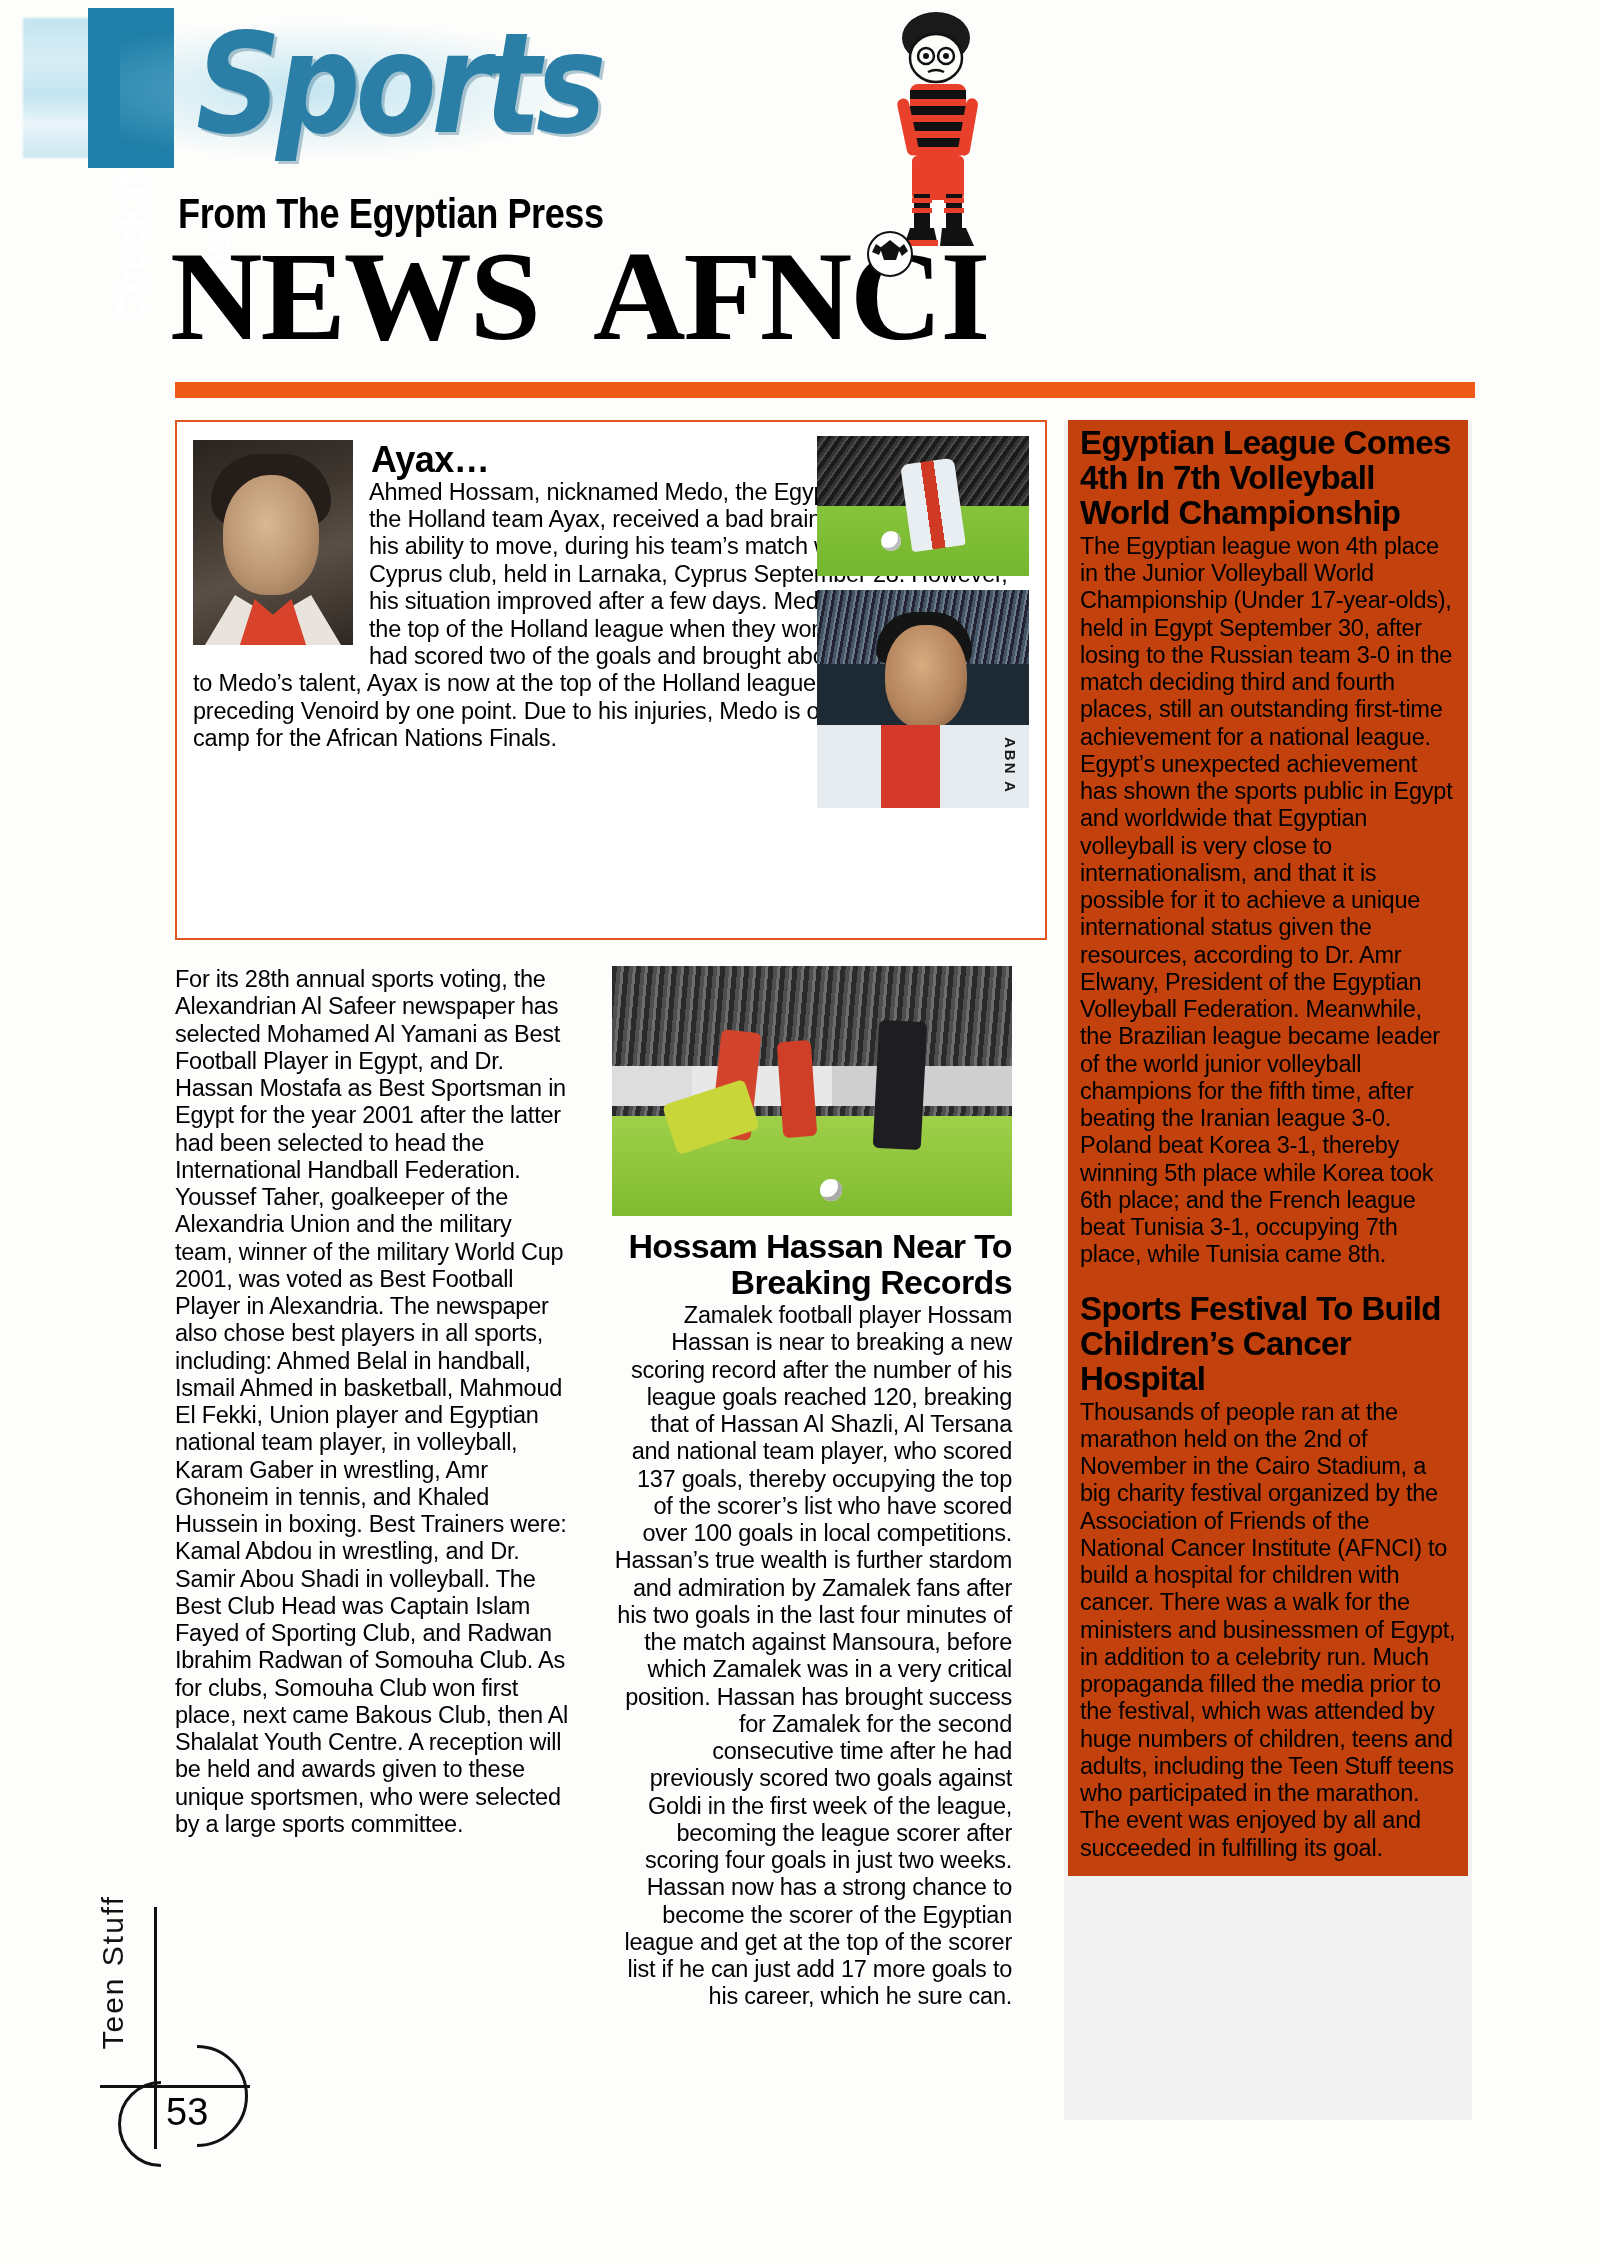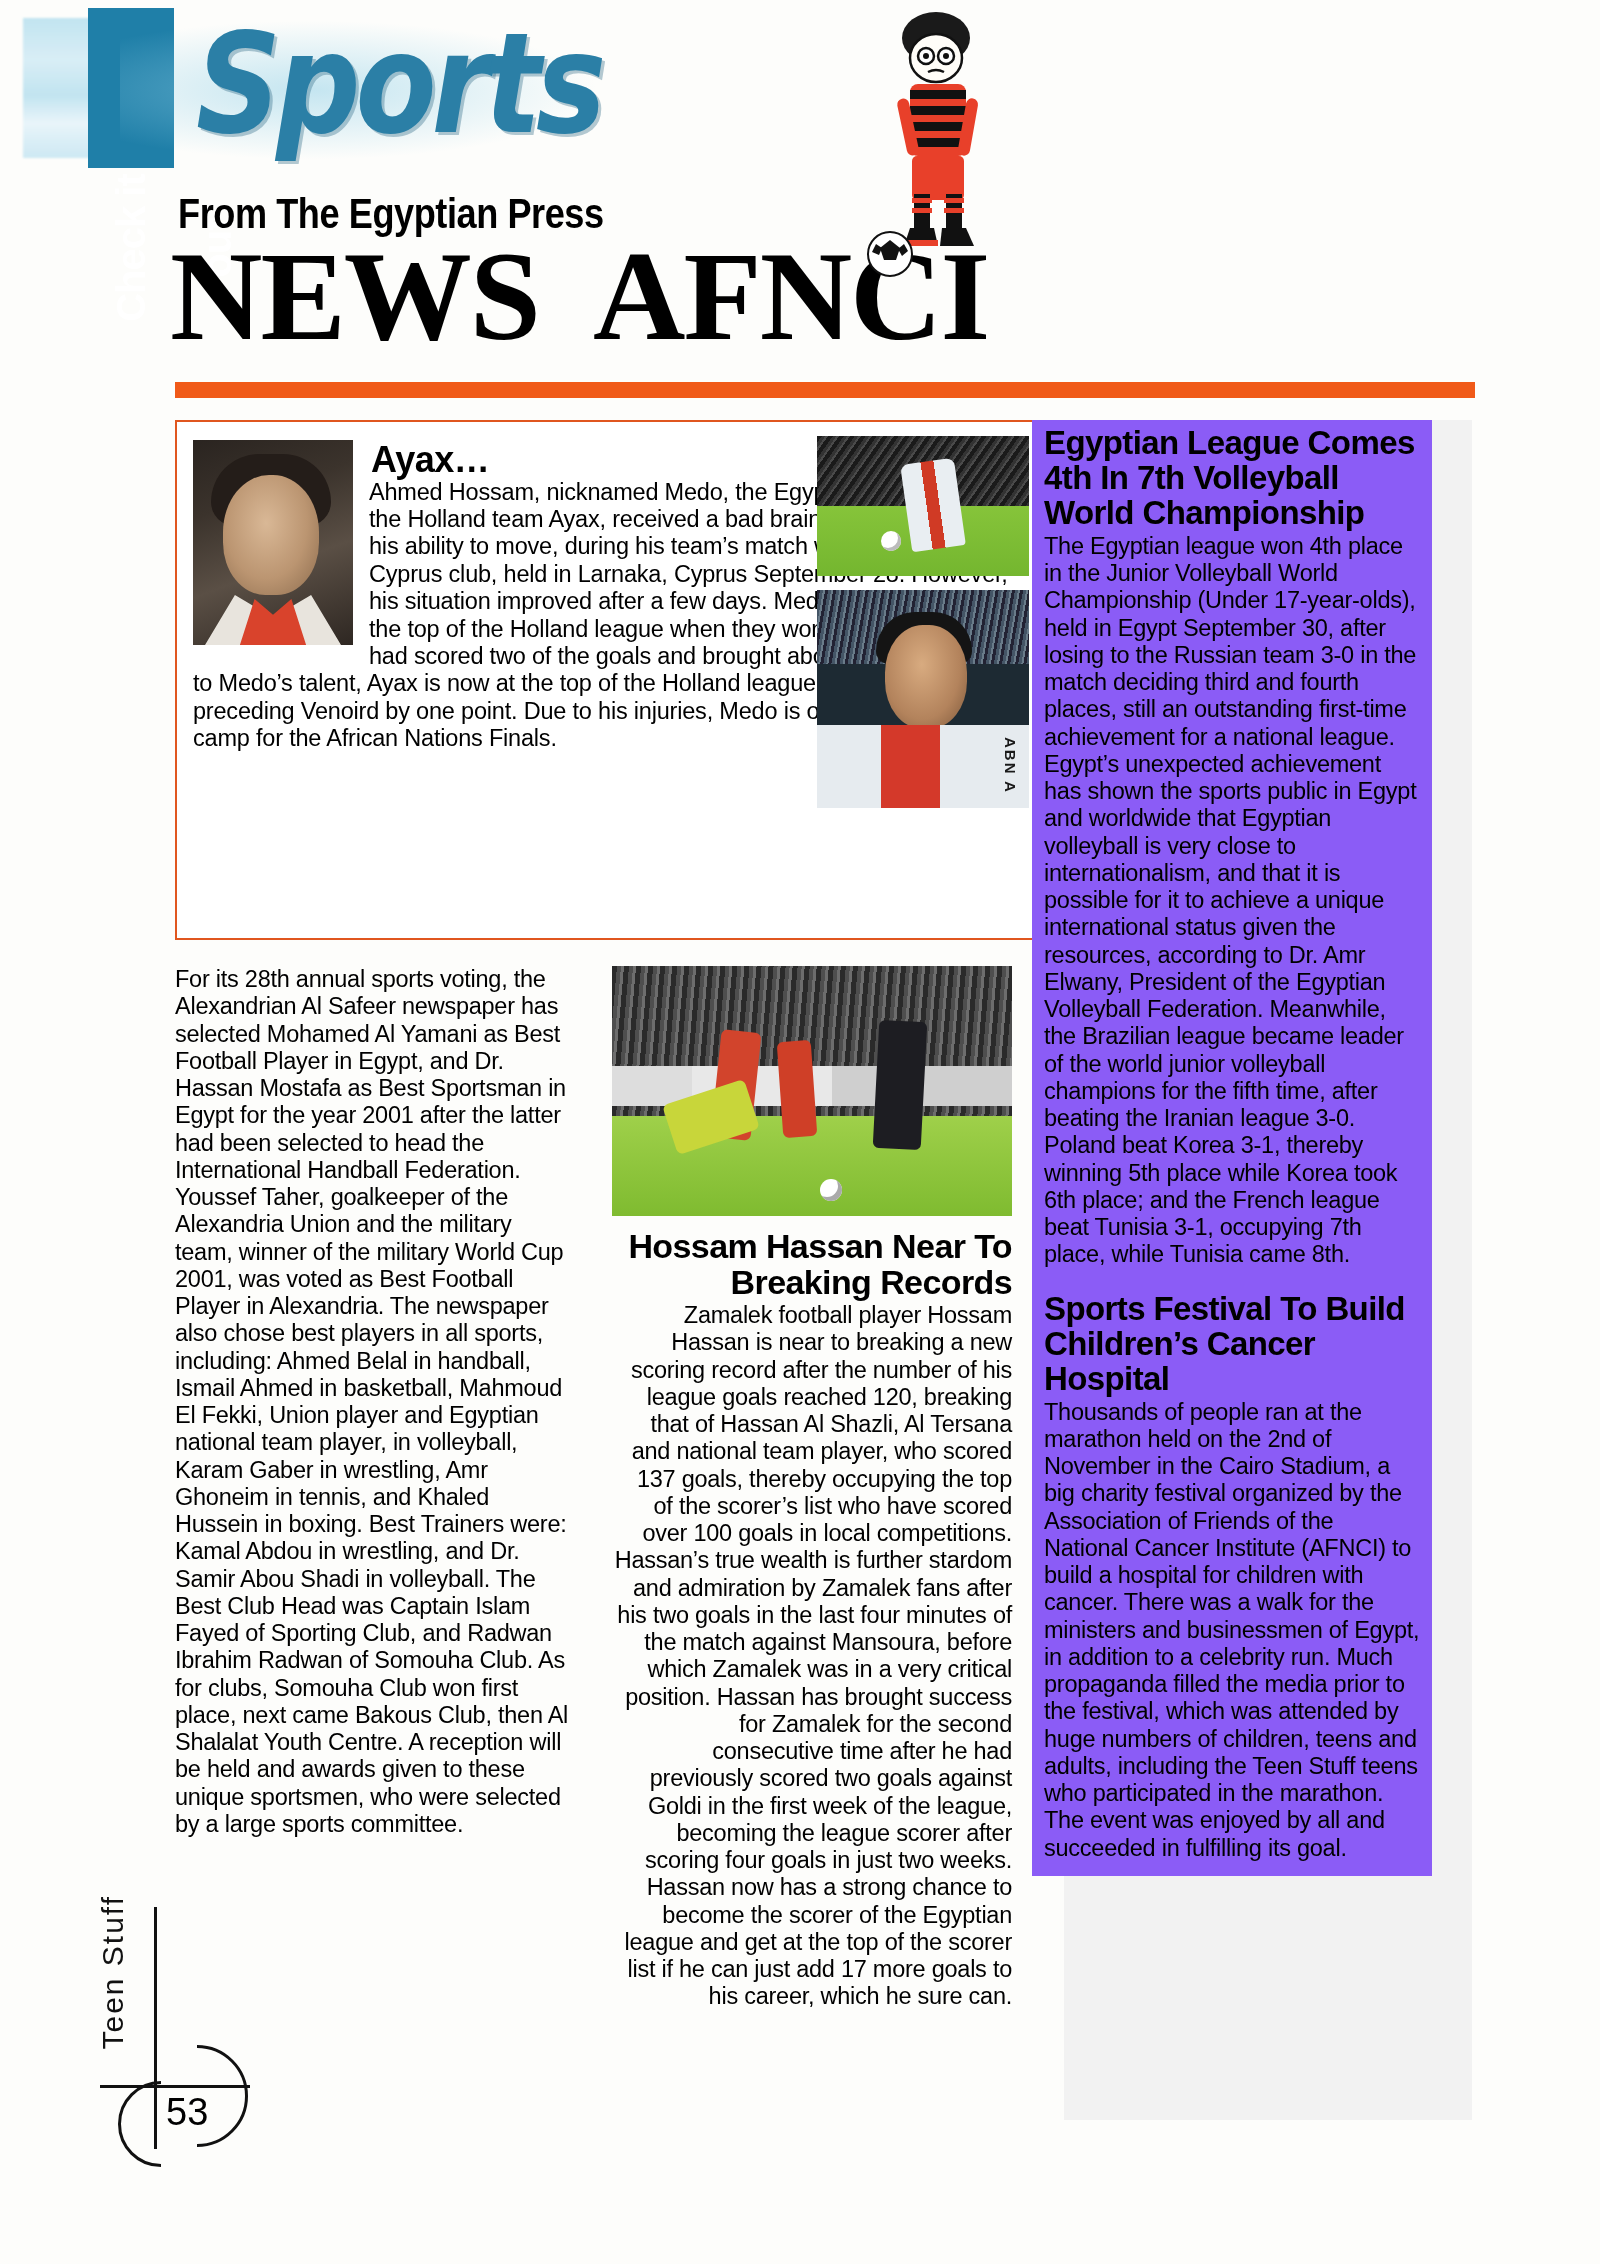--- a/index.html
+++ b/index.html
@@ -258,23 +258,23 @@
     width: 400px;
   }
   .col-mid {
     position: absolute;
     left: 612px; top: 560px;
     width: 400px;
     text-align: right;
   }
   .col-right {
     position: absolute;
-    left: 1032px; top: 14px;
+    left: 1068px; top: 14px;
     width: 400px;
-    background: #8b5cf6;
+    background: #c2410c;
     padding: 6px 12px 14px 12px;
     box-sizing: border-box;
   }
   .sec-head {
     font-size: 34px;
     font-weight: 700;
     line-height: 1.06;
     letter-spacing: -0.6px;
     margin: 0 0 2px 0;
   }

